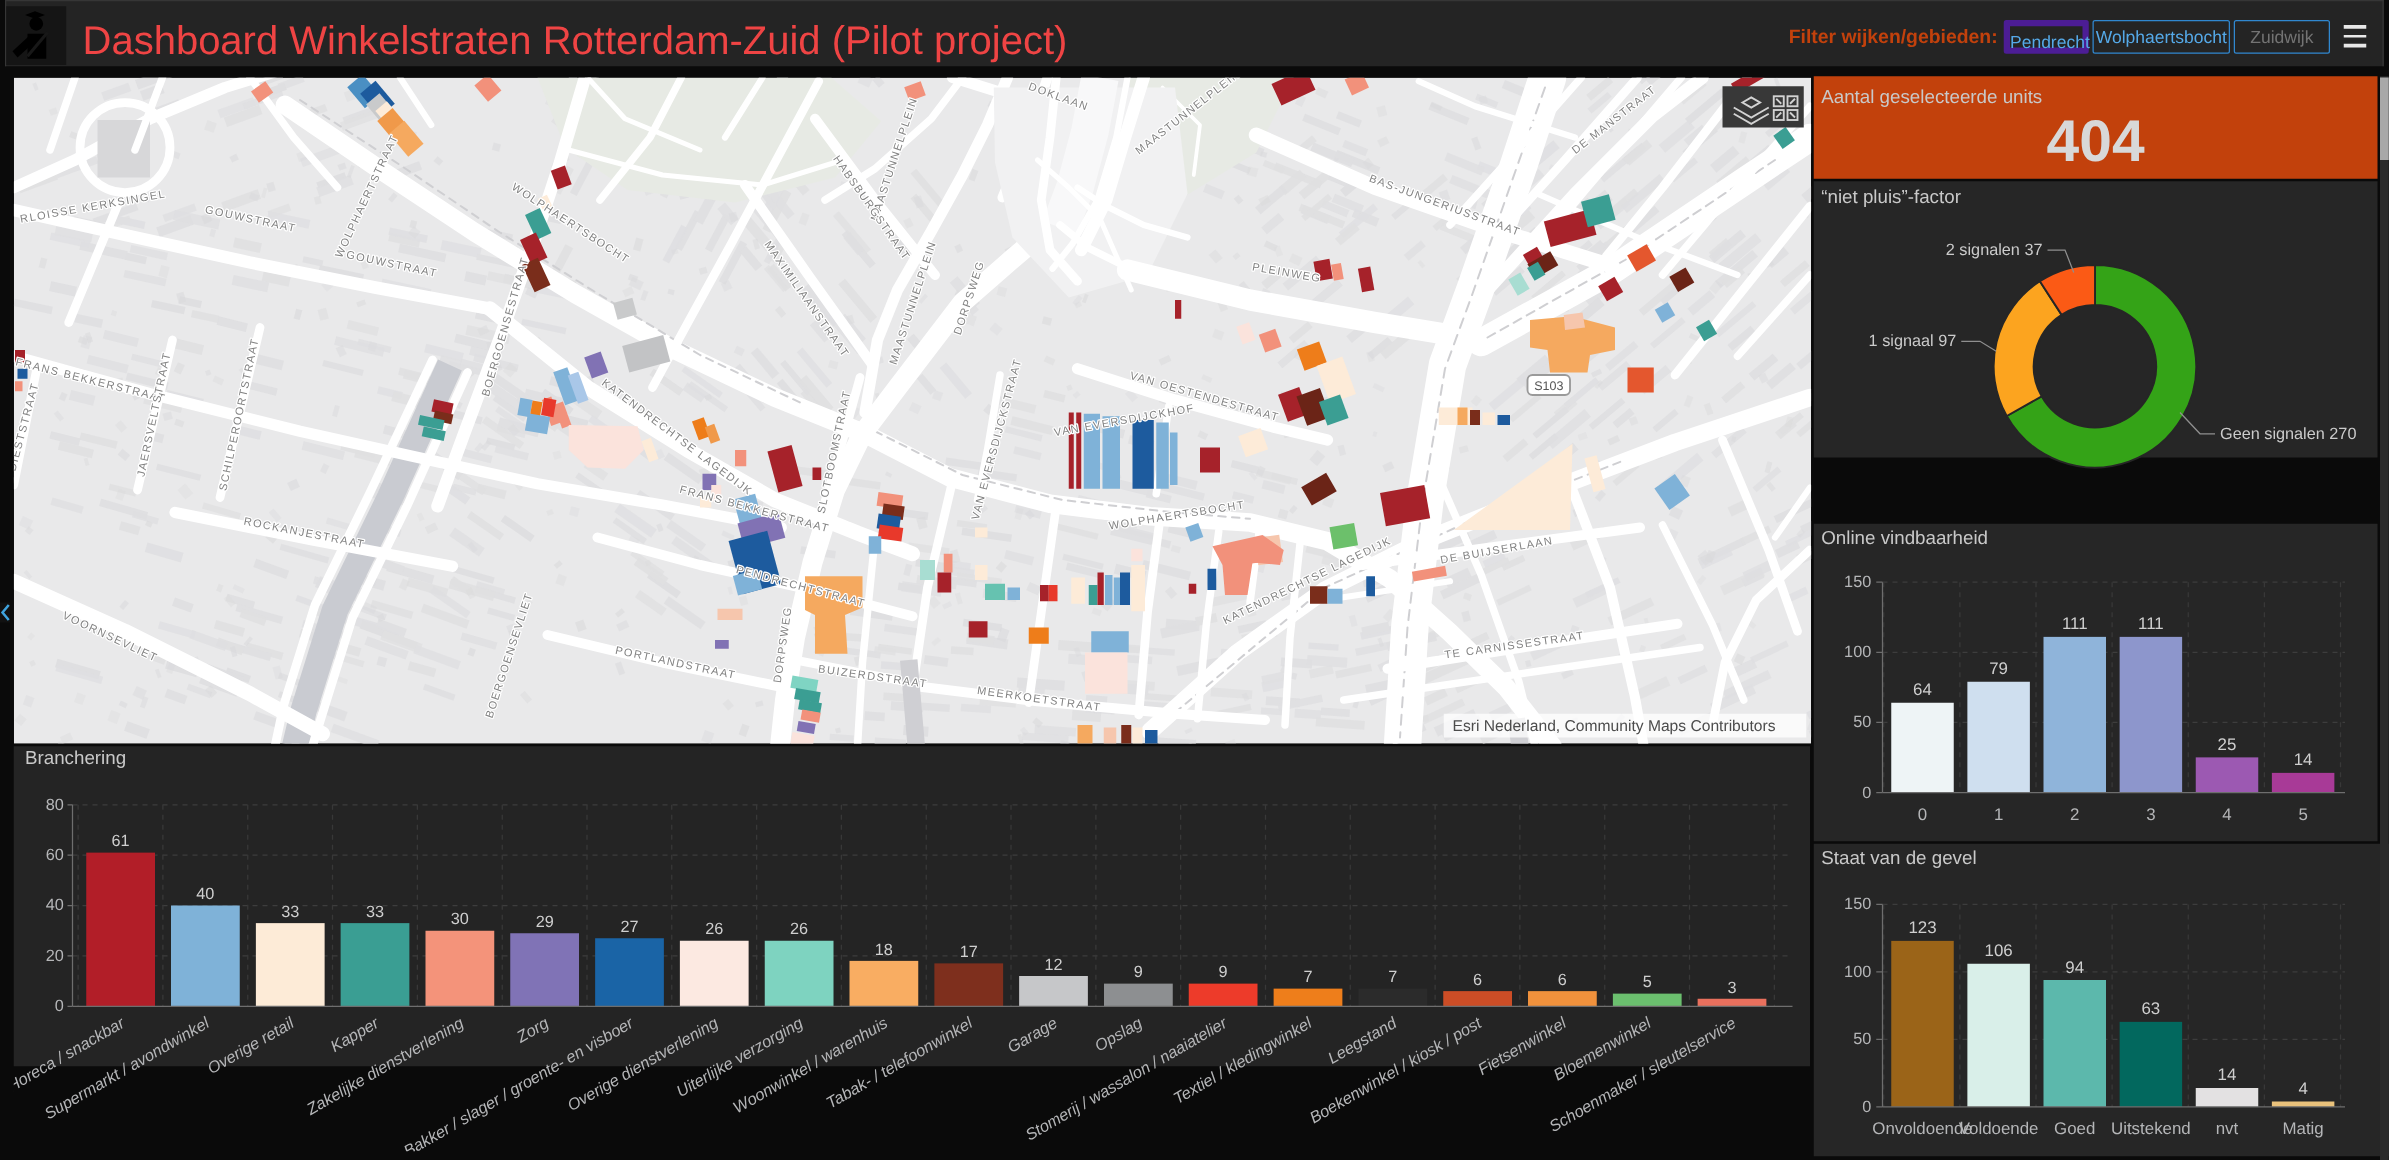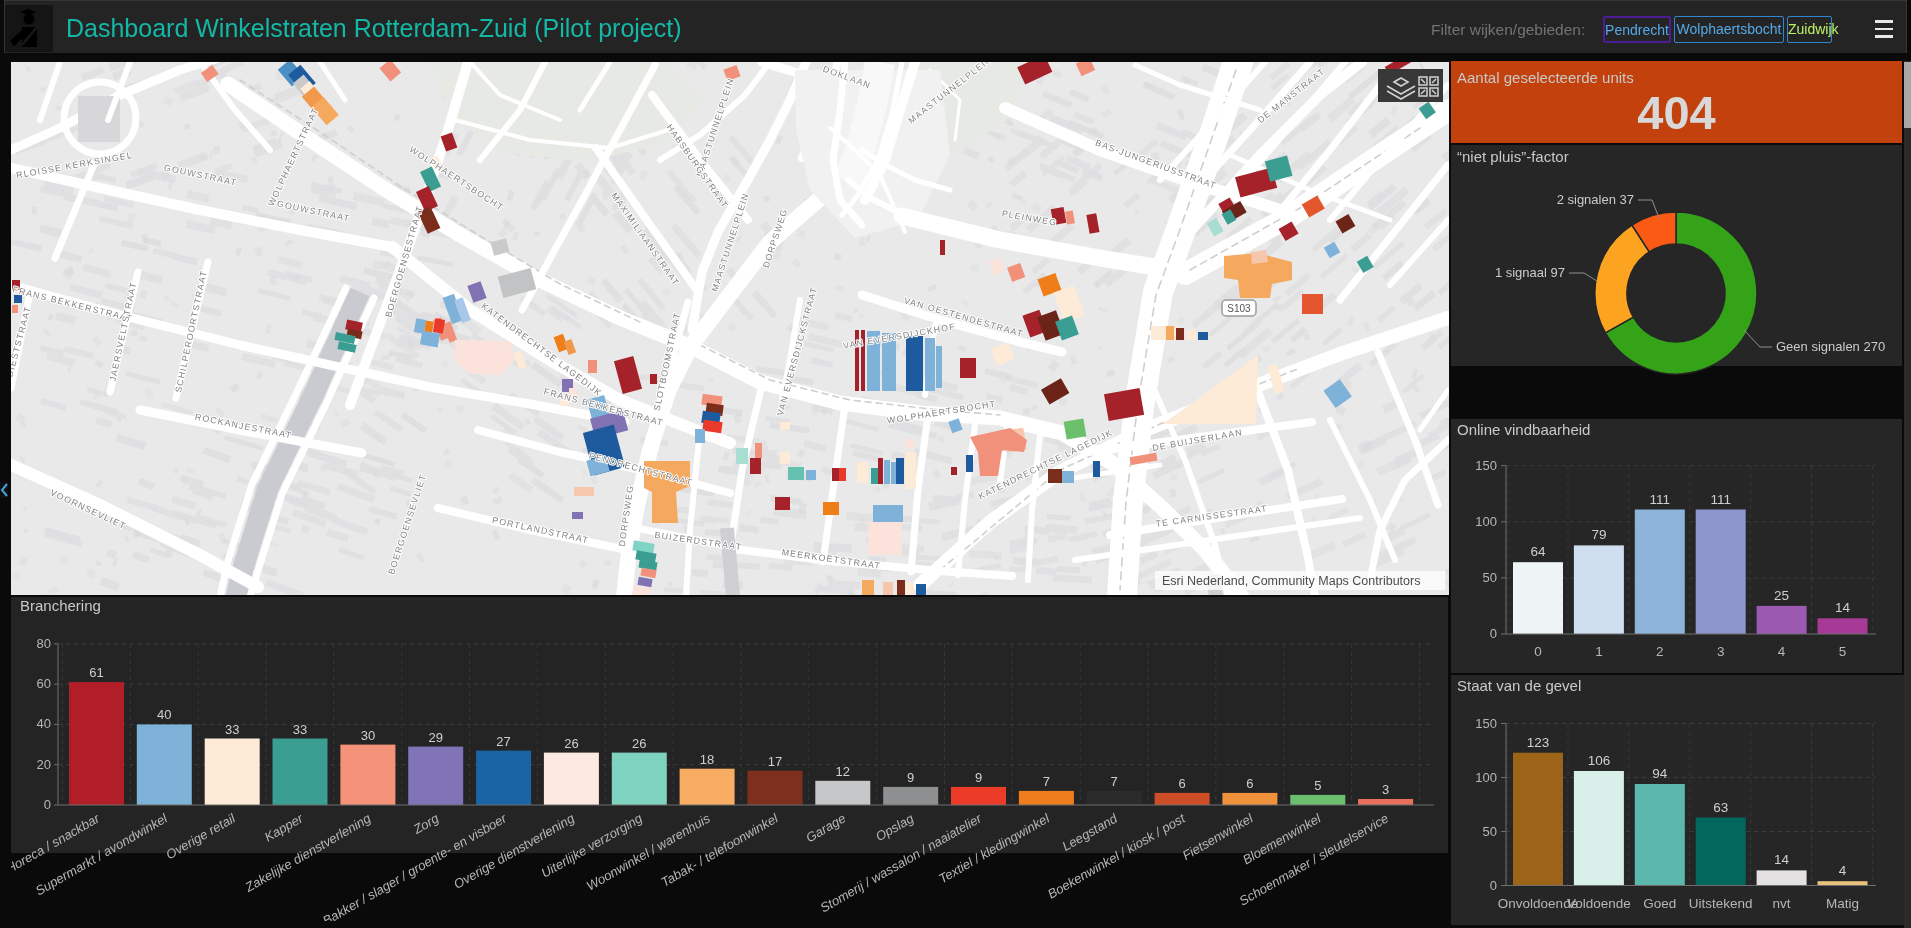--- a/index.html
+++ b/index.html
@@ -10,25 +10,25 @@
 <div class="abs" style="left:5px;top:5px;width:48px;height:47px;background:#151515">
 <svg width="48" height="47" viewBox="0 0 48 47">
       <g fill="#000000">
 <path d="M23 4 l8 3 -8 3 -8 -3 Z"></path>
 <circle cx="24" cy="14" r="5.5"></circle>
 <path d="M17 22 h15 v20 h-15 Z"></path>
 <path d="M18 24 L5 36 l4 5 L20 31 Z"></path>
 </g>
 <path d="M17 40 L33 21" stroke="#181818" stroke-width="2.5" fill="none"></path>
 </svg></div>
-<div class="abs" style="left:66px;top:14px;font-size:25px;color:#14b8a6">Dashboard Winkelstraten Rotterdam-Zuid (Pilot project)</div>
-<div class="abs" style="left:1431px;top:21px;white-space:nowrap;font-size:15.5px;font-weight:normal;color:#737373">Filter wijken/gebieden:</div>
-<div class="abs" style="left:1603px;top:16px;width:68px;height:27px;border:2px solid #4c1d95;border-radius:2px;color:#55a9e8;font-size:14px;text-align:center;line-height:25px">Pendrecht</div>
+<div class="abs" style="left:66px;top:14px;font-size:32px;color:#ef4444">Dashboard Winkelstraten Rotterdam-Zuid (Pilot project)</div>
+<div class="abs" style="left:1431px;top:21px;white-space:nowrap;font-size:15.5px;font-weight:bold;color:#c2410c">Filter wijken/gebieden:</div>
+<div class="abs" style="left:1603px;top:16px;width:68px;height:27px;border:5px solid #4c1d95;border-radius:2px;color:#55a9e8;font-size:14px;text-align:center;line-height:25px">Pendrecht</div>
 <div class="abs" style="left:1674px;top:16px;width:110px;height:27px;border:1px solid #3087cf;border-radius:2px;color:#55a9e8;font-size:14px;text-align:center;line-height:25px">Wolphaertsbocht</div>
-<div class="abs" style="left:1787px;top:16px;width:45px;height:27px;border:1px solid #3087cf;border-radius:2px;color:#bef264;font-size:14px;text-align:center;line-height:25px">Zuidwijk</div>
+<div class="abs" style="left:1787px;top:16px;width:77px;height:27px;border:1px solid #3087cf;border-radius:2px;color:#737373;font-size:14px;text-align:center;line-height:25px">Zuidwijk</div>
 <div class="abs" style="left:1875px;top:20px;width:18px;height:19px">
 <div style="height:2.5px;background:#e8e8e8;margin-top:0"></div>
 <div style="height:2.5px;background:#e8e8e8;margin-top:5px"></div>
 <div style="height:2.5px;background:#e8e8e8;margin-top:5px"></div>
 </div>
 
 <div class="abs" style="left:11px;top:62px;width:1438px;height:533px;overflow:hidden"><svg width="1438" height="533" viewBox="0 0 1438 533" font-family="Liberation Sans, sans-serif">
       <rect width="1438" height="533" fill="#e9e9ea"></rect>
       <g>
         <rect x="192" y="3" width="23" height="6" fill="#dfdfe1" fill-opacity="0.93" transform="rotate(-20 192 3)"></rect>

